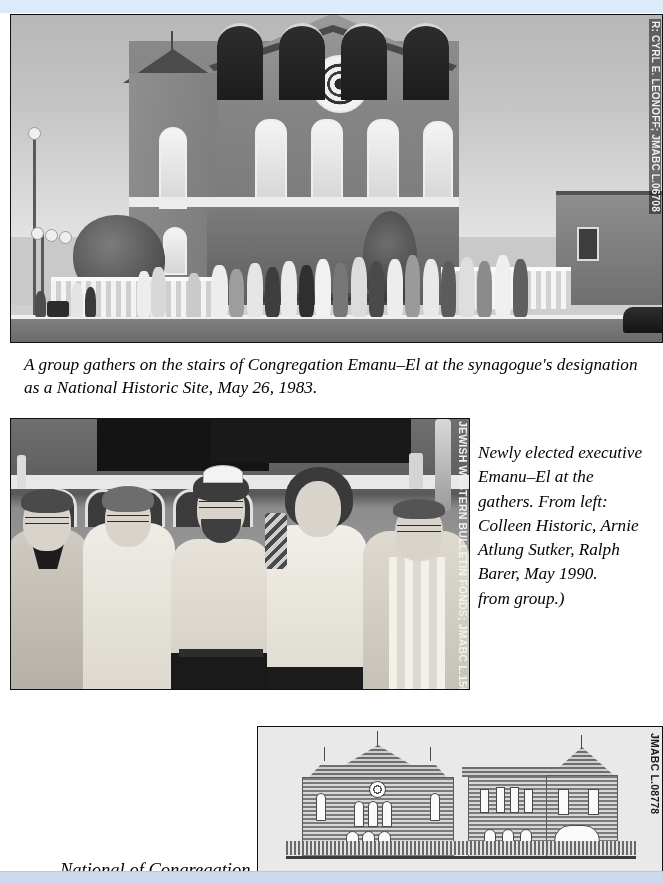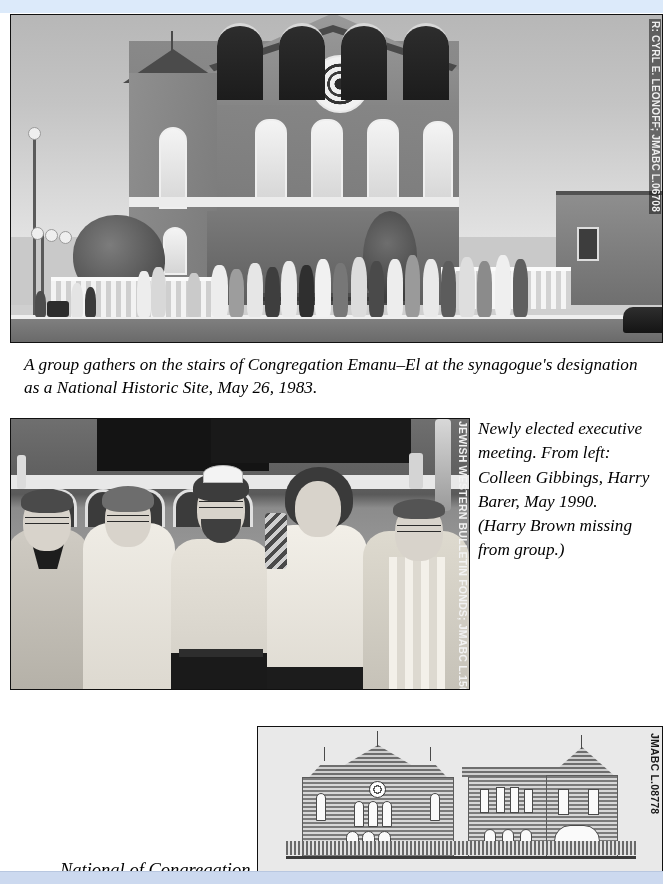--- a/index.html
+++ b/index.html
@@ -462,26 +462,27 @@
         <div style="position:absolute;left:26px;bottom:0;width:56px;height:132px;background:repeating-linear-gradient(90deg,#f3f0e9 0 8px,#ddd9d0 8px 16px),repeating-linear-gradient(180deg,#f3f0e9 0 8px,#ddd9d0 8px 16px);"></div>
         <div class="head" style="left:32px;top:24px;width:48px;height:58px;"></div>
         <div class="hair" style="left:30px;top:20px;width:52px;height:20px;background:#545454;"></div>
         <div class="glasses" style="left:34px;top:46px;width:44px;"></div>
       </div>
     </div>
 
     <div class="credit-vert" style="right:1px; top:2px; font-size:10.5px; color:#f2f2f2;">JEWISH WESTERN BULLETIN FONDS; JMABC L.15030</div>
   </div>
 
-  <div class="caption cap-side" id="caption-group" style="left:478px; top:404px; width:182px;">
+  <div class="caption cap-side" id="caption-group" style="left:478px; top:428px; width:182px;">
     <div>Newly elected executive</div>
-    <div>meeting. From left:</div>
-    <div>Colleen Gibbings, Harry</div>
+    <div>Emanu–El at the</div>
+    <div>gathers. From left:</div>
+    <div>Colleen Historic, Arnie</div>
+    <div>Atlung Sutker, Ralph</div>
     <div>Barer, May 1990.</div>
-    <div>(Harry Brown missing</div>
     <div>from group.)</div>
   </div>
 
   <div class="figure" id="fig-drawing">
     <div class="draw-sheet">
 
       <div class="roof-tri" style="left:60px;top:18px;width:120px;height:36px;clip-path:polygon(50% 0,100% 100%,0 100%);"></div>
       <div class="roof-tri" style="left:44px;top:38px;width:152px;height:20px;clip-path:polygon(12% 0,88% 0,100% 100%,0 100%);"></div>
       <div class="finial" style="left:119px;top:4px;height:16px;"></div>
       <div class="finial" style="left:66px;top:20px;height:14px;"></div>

